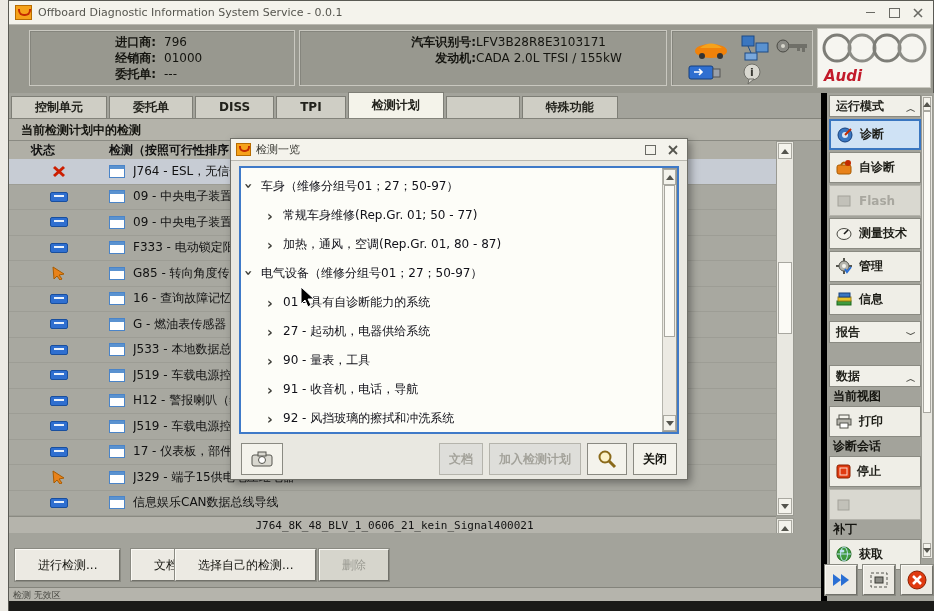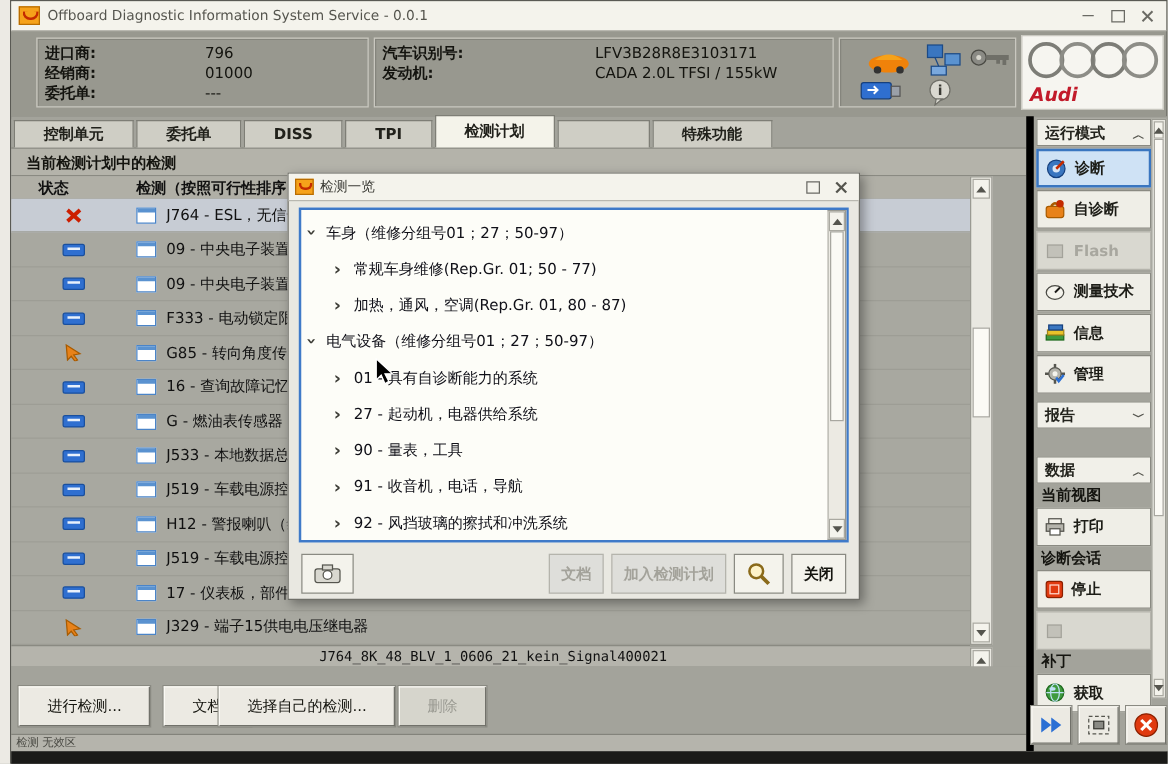--- a/index.html
+++ b/index.html
@@ -16,21 +16,21 @@
   #app-icon::after{content:"";position:absolute;left:2px;top:3px;width:9px;height:5px;border:2px solid #c42b00;border-top:none;border-radius:0 0 6px 6px;}
   #title-text{color:#55554e;font-size:11px;white-space:nowrap;}
   .wctrl{width:18px;height:16px;display:flex;align-items:center;justify-content:center;color:#6a6a64;}
   .wctrl .min{width:9px;height:1px;background:#6a6a64;}
   .wctrl .max{width:9px;height:8px;border:1px solid #6a6a64;}
   
   #infobar{left:0;top:24px;width:100%;height:68px;background:#98988f;border-bottom:2px solid #6f6f68;}
   .info-box{position:absolute;top:5px;height:56px;border:1px solid #c9c8c0;box-shadow:inset 1px 1px 0 #85857d;box-sizing:border-box;padding:3px 6px;}
   #info-left{left:20px;width:266px;}
   #info-right{left:290px;width:368px;}
-  .info-row{display:flex;height:16px;line-height:16px;}
+  .info-row{display:flex;height:16px;line-height:16px;text-align:right;}
   .info-label{width:120px;font-weight:bold;color:#14140f;}
   #info-left .info-value{margin-left:8px;}
   #info-right .info-label{width:170px;}
   .info-value{color:#14140f;white-space:nowrap;}
   #icons-panel{left:662px;top:5px;width:142px;height:56px;border:1px solid #c9c8c0;box-shadow:inset 1px 1px 0 #85857d;box-sizing:border-box;}
   #audi-panel{left:808px;top:3px;width:114px;height:60px;background:#f6f5f0;border:1px solid #c9c8c0;box-sizing:border-box;padding-left:34px;}
   #audi-panel .brand{position:absolute;left:6px;bottom:2px;color:#c21a2a;font-weight:bold;font-style:italic;font-size:15px;}
   .hicon{position:absolute;}
   
   #tabbar{left:0;top:92px;width:812px;height:26px;display:flex;align-items:flex-end;padding-left:2px;box-sizing:border-box;background:#a3a39b;border-bottom:1px solid #83837b;}
@@ -311,20 +311,27 @@
       </div>
       <div class="trow">
         <span class="st-cell">
             <svg width="16" height="14">
               <polygon points="2,1 13,8 8,9 11,13 9,14 6,10 3,13" fill="#e8821a" stroke="#a85b00"></polygon>
             </svg>
           </span>
         <span class="win-ic"></span>
         <span class="trow-label">J329 - 端子15供电电压继电器</span>
       </div>
+      <div class="trow">
+        <span class="st-cell">
+            <span class="st-pending"></span>
+          </span>
+        <span class="win-ic"></span>
+        <span class="trow-label">信息娱乐CAN数据总线导线</span>
+      </div>
     </div>
   </div>
 
   <div id="list-scroll" class="abs sb">
     <span class="arrow" style="top:1px;">
         <span class="tri-up"></span>
       </span>
     <span class="thumb" style="top:120px;height:70px;"></span>
     <span class="arrow" style="bottom:1px;">
         <span class="tri-down"></span>
@@ -377,43 +384,43 @@
           <rect x="2" y="4" width="12" height="10" fill="#c2c1b9" stroke="#a3a29a"></rect>
         </svg>
       <span>Flash</span>
     </div>
     <div class="sbtn">
       <svg width="17" height="17">
           <ellipse cx="8" cy="9" rx="7" ry="5.5" fill="#f4f3ec" stroke="#4a4a44"></ellipse>
           <line x1="8" y1="9" x2="12" y2="5" stroke="#1a1a18" stroke-width="1.6"></line>
         </svg>
       <span>测量技术</span>
-    </div>
-    <div class="sbtn">
-      <svg width="17" height="17">
-          <rect x="1" y="10" width="14" height="4" fill="#3f9a3f" stroke="#1e6a1e"></rect>
-          <rect x="2" y="6" width="13" height="4" fill="#e8c22a" stroke="#a3861a"></rect>
-          <rect x="3" y="2" width="11" height="4" fill="#3a76c0" stroke="#16407e"></rect>
-        </svg>
-      <span>信息</span>
     </div>
     <div class="sbtn">
       <svg width="17" height="17">
           <circle cx="8" cy="8" r="5" fill="#b5b4ac" stroke="#55554e"></circle>
           <circle cx="8" cy="8" r="2" fill="#f4f3ec"></circle>
           <g stroke="#55554e" stroke-width="2">
             <line x1="8" y1="0" x2="8" y2="3"></line>
             <line x1="8" y1="13" x2="8" y2="16"></line>
             <line x1="0" y1="8" x2="3" y2="8"></line>
             <line x1="13" y1="8" x2="16" y2="8"></line>
           </g>
           <path d="M9 11 l2 3 l4 -5" fill="none" stroke="#2a6fd4" stroke-width="2"></path>
         </svg>
       <span>管理</span>
     </div>
+    <div class="sbtn">
+      <svg width="17" height="17">
+          <rect x="1" y="10" width="14" height="4" fill="#3f9a3f" stroke="#1e6a1e"></rect>
+          <rect x="2" y="6" width="13" height="4" fill="#e8c22a" stroke="#a3861a"></rect>
+          <rect x="3" y="2" width="11" height="4" fill="#3a76c0" stroke="#16407e"></rect>
+        </svg>
+      <span>信息</span>
+    </div>
 
     <div class="side-head" style="margin-top:6px;">
       <span>报告</span>
       <span class="chev2">﹀</span>
     </div>
 
     <div class="side-head" style="margin-top:22px;">
       <span>数据</span>
       <span class="chev2">︿</span>
     </div>

